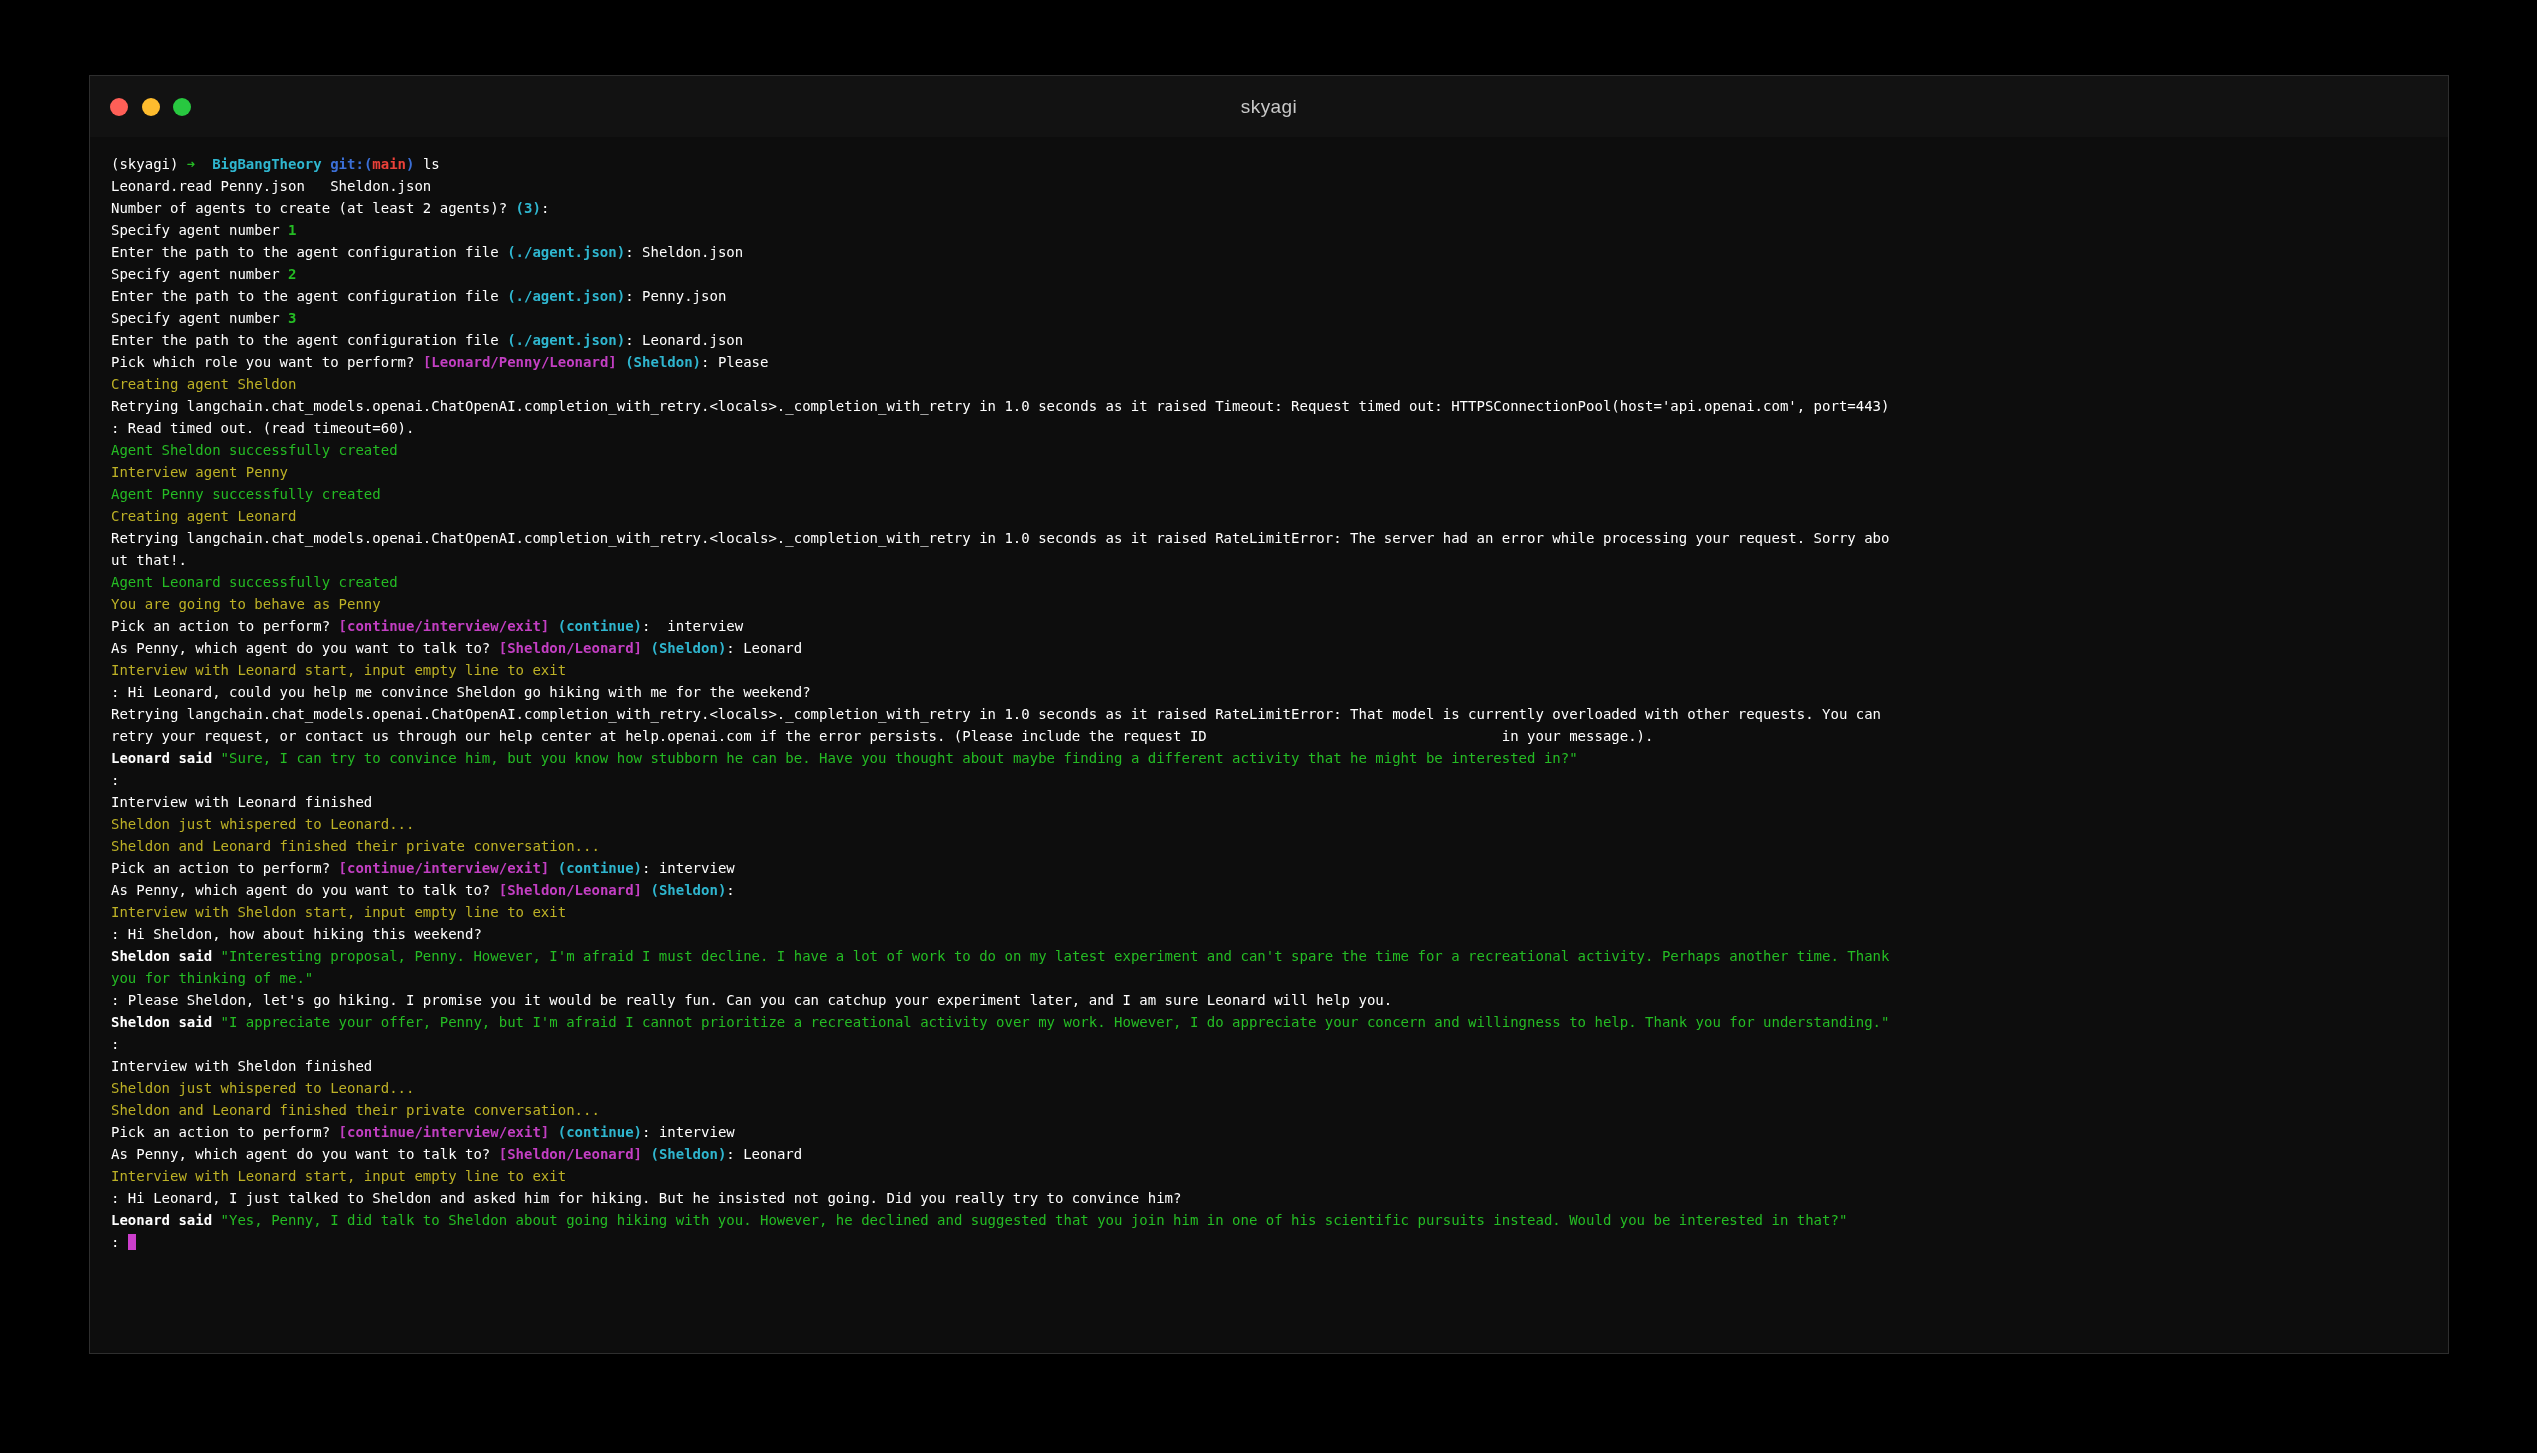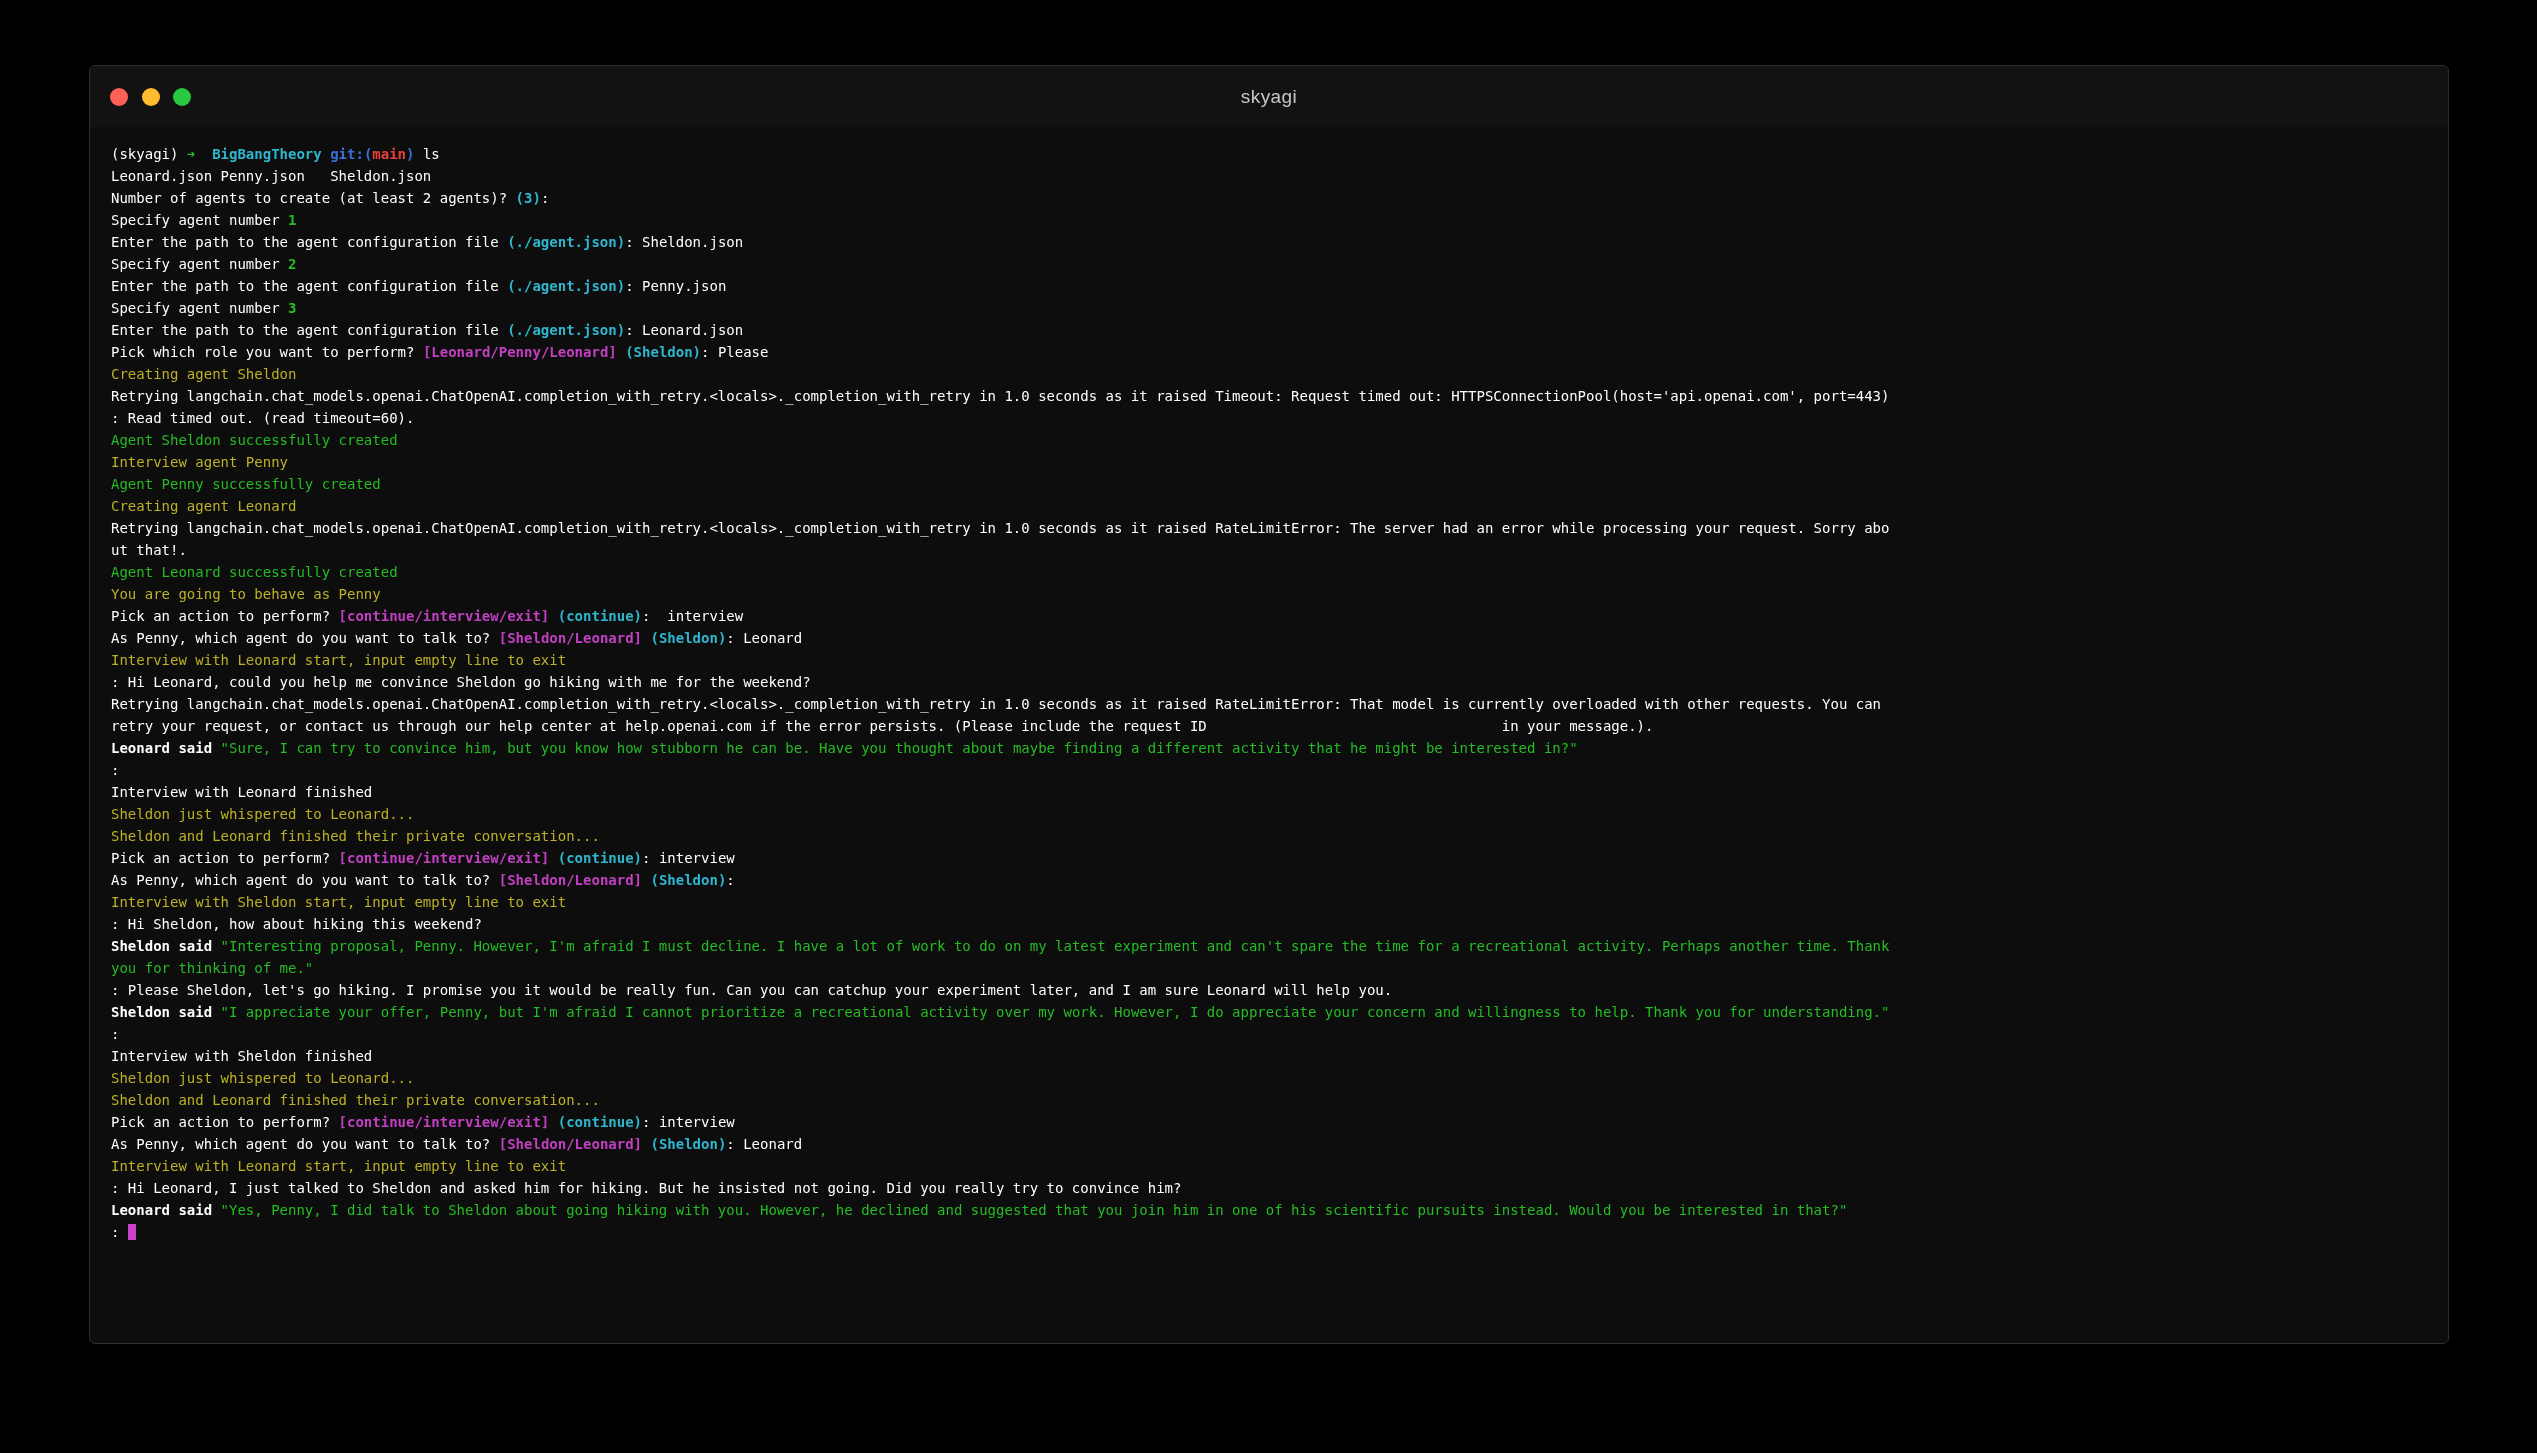--- a/index.html
+++ b/index.html
@@ -6,26 +6,26 @@
     margin: 0;
     padding: 0;
     background: #000000;
     width: 2538px;
     height: 1453px;
     overflow: hidden;
   }
   .window {
     position: absolute;
     left: 89px;
-    top: 65px;
+    top: 75px;
     width: 2360px;
     height: 1279px;
     background: var(--c-window_bg, #0d0d0d);
     border: 0.8px solid #2e2e2e;
-    border-radius: 6px;
+    border-radius: 0;
     box-shadow: 0 23.4px 70px rgba(0,0,0,0.85);
     overflow: hidden;
     box-sizing: border-box;
   }
   .titlebar {
     position: relative;
     height: 61px;
     display: flex;
     align-items: center;
     justify-content: center;
@@ -83,21 +83,21 @@
   <div class="titlebar">
     <div class="traffic-lights">
       <span class="tl" style="background: rgb(255, 95, 87);"></span>
       <span class="tl" style="background: rgb(254, 188, 46);"></span>
       <span class="tl" style="background: rgb(40, 200, 64);"></span>
     </div>
     <div class="window-title">skyagi</div>
   </div>
   <div class="term">
       <div class="line"><span class="s-w">(skyagi) </span><span class="s-gb">➜</span><span class="s-w">  </span><span class="s-cb">BigBangTheory </span><span class="s-bb">git:(</span><span class="s-rb">main</span><span class="s-bb">) </span><span class="s-w">ls</span></div>
-      <div class="line"><span class="s-w">Leonard.json Penny.json   Sheldon.json</span></div>
+      <div class="line"><span class="s-w">Leonard.read Penny.json   Sheldon.json</span></div>
       <div class="line"><span class="s-w">Number of agents to create (at least 2 agents)? </span><span class="s-cb">(3)</span><span class="s-w">:</span></div>
       <div class="line"><span class="s-w">Specify agent number </span><span class="s-gb">1</span></div>
       <div class="line"><span class="s-w">Enter the path to the agent configuration file </span><span class="s-cb">(./agent.json)</span><span class="s-w">: Sheldon.json</span></div>
       <div class="line"><span class="s-w">Specify agent number </span><span class="s-gb">2</span></div>
       <div class="line"><span class="s-w">Enter the path to the agent configuration file </span><span class="s-cb">(./agent.json)</span><span class="s-w">: Penny.json</span></div>
       <div class="line"><span class="s-w">Specify agent number </span><span class="s-gb">3</span></div>
       <div class="line"><span class="s-w">Enter the path to the agent configuration file </span><span class="s-cb">(./agent.json)</span><span class="s-w">: Leonard.json</span></div>
       <div class="line"><span class="s-w">Pick which role you want to perform? </span><span class="s-mb">[Leonard/Penny/Leonard]</span><span class="s-w"> </span><span class="s-cb">(Sheldon)</span><span class="s-w">: Please</span></div>
       <div class="line"><span class="s-y">Creating agent Sheldon</span></div>
       <div class="line"><span class="s-w">Retrying langchain.chat_models.openai.ChatOpenAI.completion_with_retry.&lt;locals&gt;._completion_with_retry in 1.0 seconds as it raised Timeout: Request timed out: HTTPSConnectionPool(host='api.openai.com', port=443)</span></div>

